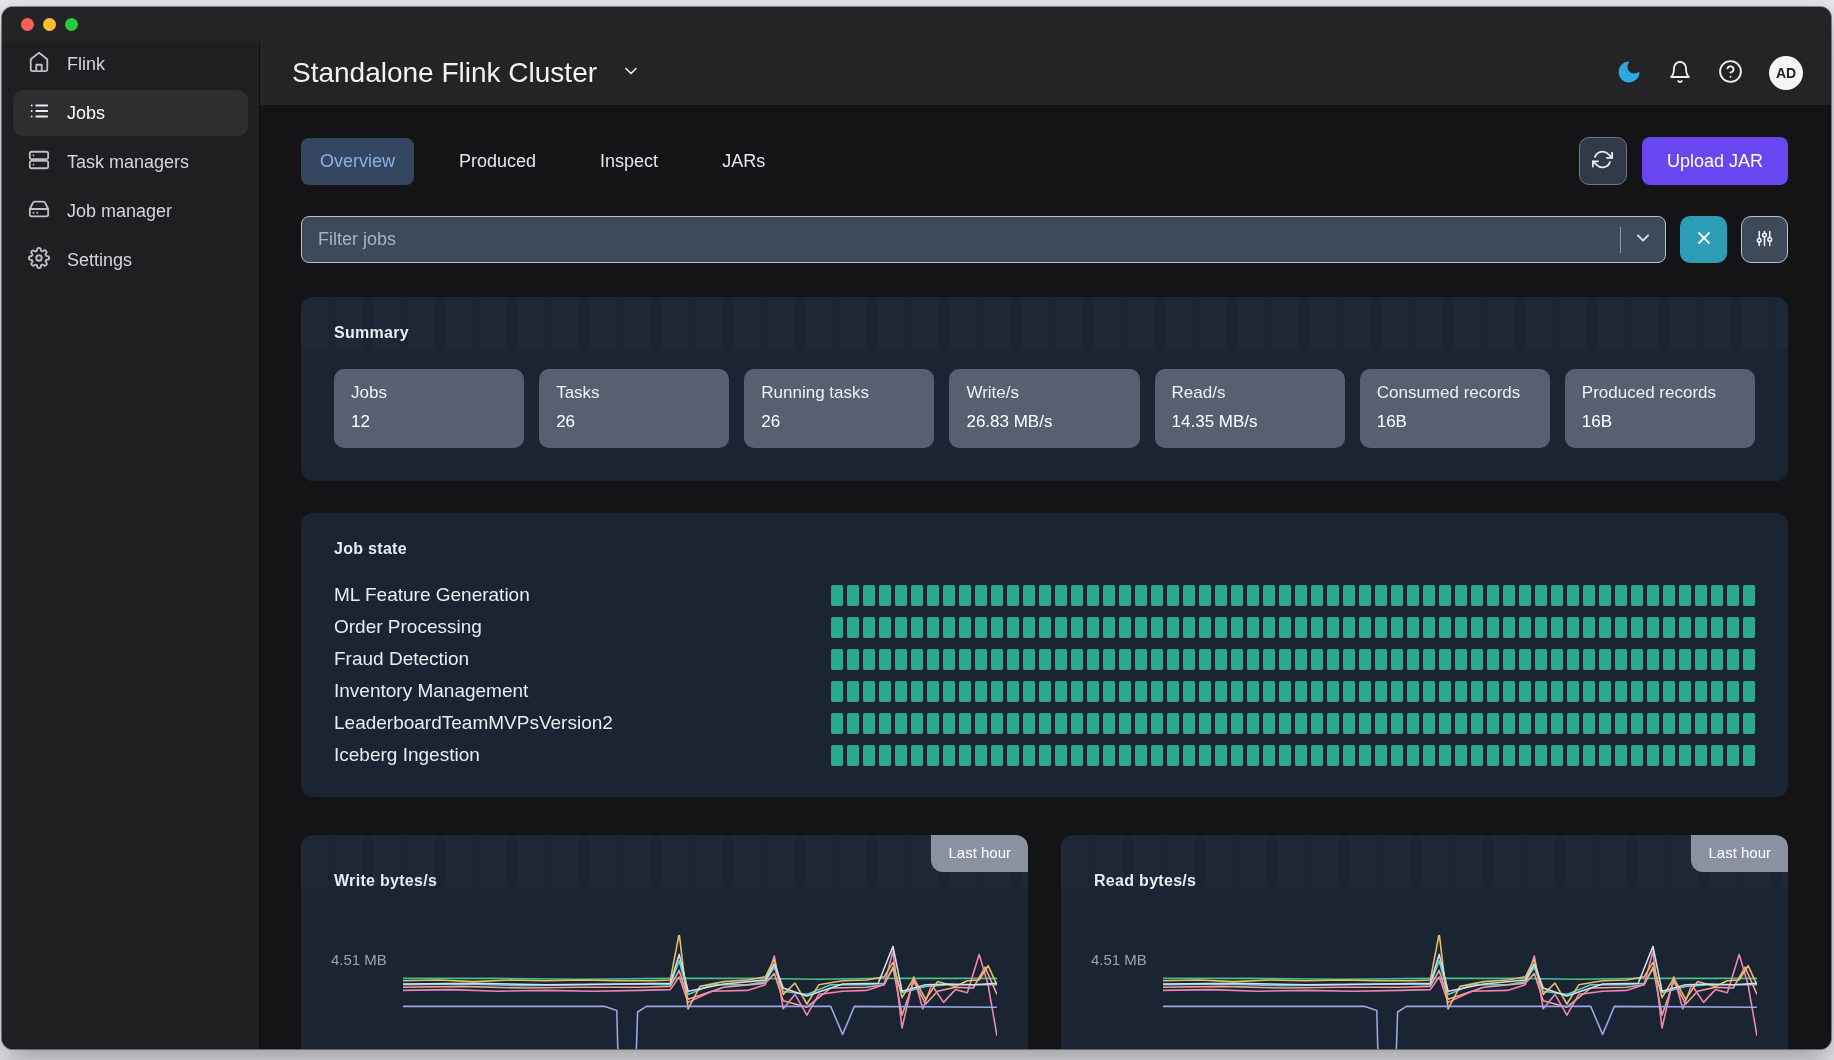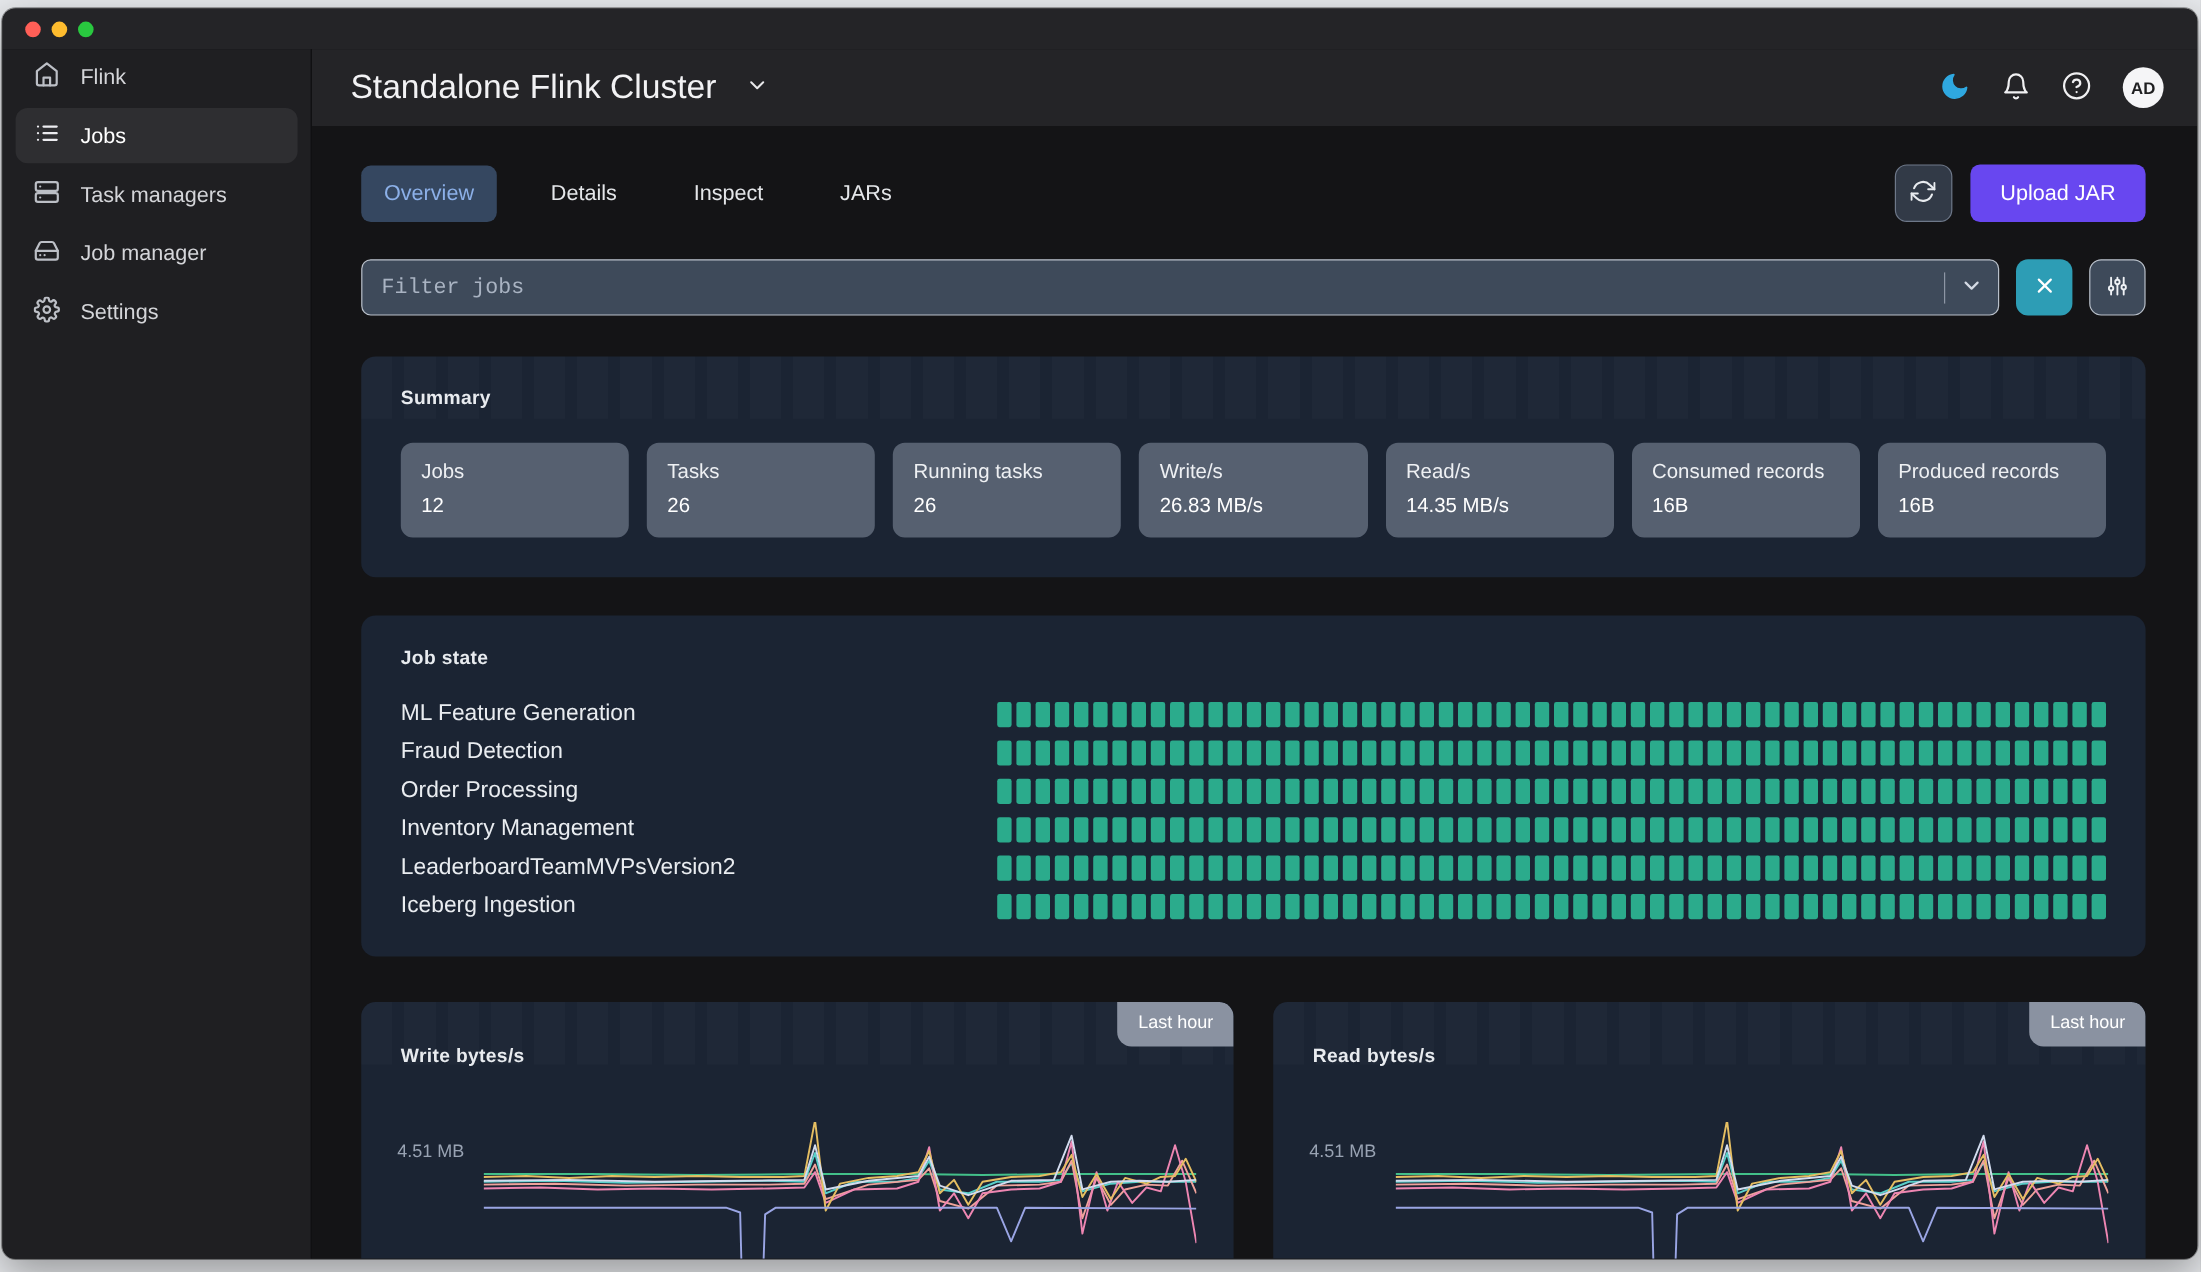--- a/index.html
+++ b/index.html
@@ -54,21 +54,21 @@
   .btn-refresh { width:48px; height:48px; border-radius:10px; background:#323a47;
     border:1px solid #6e7889; cursor:pointer; display:flex; align-items:center; justify-content:center; }
   .btn-upload { height:48px; padding:0 25px; border-radius:8px; background:#6847f0; border:none;
     color:#fff; font-size:18px; cursor:pointer; font-family:inherit; }
 
   
   .filter-row { margin-top:31px; display:flex; align-items:center; gap:14px; }
   .filter-box { flex:1; height:47px; background:#3e4a5a; border:1px solid #b9c0ca; border-radius:8px;
     display:flex; align-items:center; padding:0 12px 0 16px; }
   .filter-box input { flex:1; background:transparent; border:none; outline:none; color:#e8ecf2;
-    font-size:18px; font-family:Liberation Mono, monospace; }
+    font-size:18px; font-family:Liberation Sans, sans-serif; }
   .filter-box input::placeholder { color:#a9b3c2; }
   .filter-divider { width:1px; height:26px; background:#8d96a5; margin:0 12px 0 8px; }
   .sq-btn { width:47px; height:47px; border-radius:10px; cursor:pointer;
     display:flex; align-items:center; justify-content:center; }
   .btn-clear { background:#2d9db5; border:none; }
   .btn-sliders { background:#3e4a5a; border:1px solid #b9c0ca; }
 
   
   .panel { background:#1b2433; border-radius:12px; position:relative; }
   .panel-stripes::before { content:""; position:absolute; left:0; top:0; right:0; height:52px;
@@ -189,21 +189,21 @@
             </button>
           <div class="avatar">AD</div>
         </div>
       </div>
 
       <div class="content">
 
         <div class="tabs-row">
           <div class="tabs">
             <button class="tab active">Overview</button>
-            <button class="tab">Details</button>
+            <button class="tab">Produced</button>
             <button class="tab">Inspect</button>
             <button class="tab">JARs</button>
           </div>
           <div class="tabs-actions">
             <button class="btn-refresh">
                 <span><svg width="21" height="21" viewBox="0 0 24 24" fill="none" stroke="#e8ebef" stroke-width="2" stroke-linecap="round" stroke-linejoin="round">
                     <polyline points="23 4 23 10 17 10"></polyline>
                     <polyline points="1 20 1 14 7 14"></polyline>
                     <path d="M3.51 9a9 9 0 0 1 14.85-3.36L23 10M1 14l4.64 4.36A9 9 0 0 0 20.49 15"></path>
                   </svg></span>
@@ -334,84 +334,84 @@
                   <span class="cell" style="background: rgb(43, 171, 140);"></span>
                   <span class="cell" style="background: rgb(43, 171, 140);"></span>
                   <span class="cell" style="background: rgb(43, 171, 140);"></span>
                   <span class="cell" style="background: rgb(43, 171, 140);"></span>
                   <span class="cell" style="background: rgb(43, 171, 140);"></span>
                   <span class="cell" style="background: rgb(43, 171, 140);"></span>
                   <span class="cell" style="background: rgb(43, 171, 140);"></span>
                 </div>
               </div>
               <div class="job-row">
+                <span class="job-name">Order Processing</span>
+                <div class="cell-grid">
+                  <span class="cell" style="background: rgb(43, 171, 140);"></span>
+                  <span class="cell" style="background: rgb(43, 171, 140);"></span>
+                  <span class="cell" style="background: rgb(43, 171, 140);"></span>
+                  <span class="cell" style="background: rgb(43, 171, 140);"></span>
+                  <span class="cell" style="background: rgb(43, 171, 140);"></span>
+                  <span class="cell" style="background: rgb(43, 171, 140);"></span>
+                  <span class="cell" style="background: rgb(43, 171, 140);"></span>
+                  <span class="cell" style="background: rgb(43, 171, 140);"></span>
+                  <span class="cell" style="background: rgb(43, 171, 140);"></span>
+                  <span class="cell" style="background: rgb(43, 171, 140);"></span>
+                  <span class="cell" style="background: rgb(43, 171, 140);"></span>
+                  <span class="cell" style="background: rgb(43, 171, 140);"></span>
+                  <span class="cell" style="background: rgb(43, 171, 140);"></span>
+                  <span class="cell" style="background: rgb(43, 171, 140);"></span>
+                  <span class="cell" style="background: rgb(43, 171, 140);"></span>
+                  <span class="cell" style="background: rgb(43, 171, 140);"></span>
+                  <span class="cell" style="background: rgb(43, 171, 140);"></span>
+                  <span class="cell" style="background: rgb(43, 171, 140);"></span>
+                  <span class="cell" style="background: rgb(43, 171, 140);"></span>
+                  <span class="cell" style="background: rgb(43, 171, 140);"></span>
+                  <span class="cell" style="background: rgb(43, 171, 140);"></span>
+                  <span class="cell" style="background: rgb(43, 171, 140);"></span>
+                  <span class="cell" style="background: rgb(43, 171, 140);"></span>
+                  <span class="cell" style="background: rgb(43, 171, 140);"></span>
+                  <span class="cell" style="background: rgb(43, 171, 140);"></span>
+                  <span class="cell" style="background: rgb(43, 171, 140);"></span>
+                  <span class="cell" style="background: rgb(43, 171, 140);"></span>
+                  <span class="cell" style="background: rgb(43, 171, 140);"></span>
+                  <span class="cell" style="background: rgb(43, 171, 140);"></span>
+                  <span class="cell" style="background: rgb(43, 171, 140);"></span>
+                  <span class="cell" style="background: rgb(43, 171, 140);"></span>
+                  <span class="cell" style="background: rgb(43, 171, 140);"></span>
+                  <span class="cell" style="background: rgb(43, 171, 140);"></span>
+                  <span class="cell" style="background: rgb(43, 171, 140);"></span>
+                  <span class="cell" style="background: rgb(43, 171, 140);"></span>
+                  <span class="cell" style="background: rgb(43, 171, 140);"></span>
+                  <span class="cell" style="background: rgb(43, 171, 140);"></span>
+                  <span class="cell" style="background: rgb(43, 171, 140);"></span>
+                  <span class="cell" style="background: rgb(43, 171, 140);"></span>
+                  <span class="cell" style="background: rgb(43, 171, 140);"></span>
+                  <span class="cell" style="background: rgb(43, 171, 140);"></span>
+                  <span class="cell" style="background: rgb(43, 171, 140);"></span>
+                  <span class="cell" style="background: rgb(43, 171, 140);"></span>
+                  <span class="cell" style="background: rgb(43, 171, 140);"></span>
+                  <span class="cell" style="background: rgb(43, 171, 140);"></span>
+                  <span class="cell" style="background: rgb(43, 171, 140);"></span>
+                  <span class="cell" style="background: rgb(43, 171, 140);"></span>
+                  <span class="cell" style="background: rgb(43, 171, 140);"></span>
+                  <span class="cell" style="background: rgb(43, 171, 140);"></span>
+                  <span class="cell" style="background: rgb(43, 171, 140);"></span>
+                  <span class="cell" style="background: rgb(43, 171, 140);"></span>
+                  <span class="cell" style="background: rgb(43, 171, 140);"></span>
+                  <span class="cell" style="background: rgb(43, 171, 140);"></span>
+                  <span class="cell" style="background: rgb(43, 171, 140);"></span>
+                  <span class="cell" style="background: rgb(43, 171, 140);"></span>
+                  <span class="cell" style="background: rgb(43, 171, 140);"></span>
+                  <span class="cell" style="background: rgb(43, 171, 140);"></span>
+                  <span class="cell" style="background: rgb(43, 171, 140);"></span>
+                </div>
+              </div>
+              <div class="job-row">
                 <span class="job-name">Fraud Detection</span>
-                <div class="cell-grid">
-                  <span class="cell" style="background: rgb(43, 171, 140);"></span>
-                  <span class="cell" style="background: rgb(43, 171, 140);"></span>
-                  <span class="cell" style="background: rgb(43, 171, 140);"></span>
-                  <span class="cell" style="background: rgb(43, 171, 140);"></span>
-                  <span class="cell" style="background: rgb(43, 171, 140);"></span>
-                  <span class="cell" style="background: rgb(43, 171, 140);"></span>
-                  <span class="cell" style="background: rgb(43, 171, 140);"></span>
-                  <span class="cell" style="background: rgb(43, 171, 140);"></span>
-                  <span class="cell" style="background: rgb(43, 171, 140);"></span>
-                  <span class="cell" style="background: rgb(43, 171, 140);"></span>
-                  <span class="cell" style="background: rgb(43, 171, 140);"></span>
-                  <span class="cell" style="background: rgb(43, 171, 140);"></span>
-                  <span class="cell" style="background: rgb(43, 171, 140);"></span>
-                  <span class="cell" style="background: rgb(43, 171, 140);"></span>
-                  <span class="cell" style="background: rgb(43, 171, 140);"></span>
-                  <span class="cell" style="background: rgb(43, 171, 140);"></span>
-                  <span class="cell" style="background: rgb(43, 171, 140);"></span>
-                  <span class="cell" style="background: rgb(43, 171, 140);"></span>
-                  <span class="cell" style="background: rgb(43, 171, 140);"></span>
-                  <span class="cell" style="background: rgb(43, 171, 140);"></span>
-                  <span class="cell" style="background: rgb(43, 171, 140);"></span>
-                  <span class="cell" style="background: rgb(43, 171, 140);"></span>
-                  <span class="cell" style="background: rgb(43, 171, 140);"></span>
-                  <span class="cell" style="background: rgb(43, 171, 140);"></span>
-                  <span class="cell" style="background: rgb(43, 171, 140);"></span>
-                  <span class="cell" style="background: rgb(43, 171, 140);"></span>
-                  <span class="cell" style="background: rgb(43, 171, 140);"></span>
-                  <span class="cell" style="background: rgb(43, 171, 140);"></span>
-                  <span class="cell" style="background: rgb(43, 171, 140);"></span>
-                  <span class="cell" style="background: rgb(43, 171, 140);"></span>
-                  <span class="cell" style="background: rgb(43, 171, 140);"></span>
-                  <span class="cell" style="background: rgb(43, 171, 140);"></span>
-                  <span class="cell" style="background: rgb(43, 171, 140);"></span>
-                  <span class="cell" style="background: rgb(43, 171, 140);"></span>
-                  <span class="cell" style="background: rgb(43, 171, 140);"></span>
-                  <span class="cell" style="background: rgb(43, 171, 140);"></span>
-                  <span class="cell" style="background: rgb(43, 171, 140);"></span>
-                  <span class="cell" style="background: rgb(43, 171, 140);"></span>
-                  <span class="cell" style="background: rgb(43, 171, 140);"></span>
-                  <span class="cell" style="background: rgb(43, 171, 140);"></span>
-                  <span class="cell" style="background: rgb(43, 171, 140);"></span>
-                  <span class="cell" style="background: rgb(43, 171, 140);"></span>
-                  <span class="cell" style="background: rgb(43, 171, 140);"></span>
-                  <span class="cell" style="background: rgb(43, 171, 140);"></span>
-                  <span class="cell" style="background: rgb(43, 171, 140);"></span>
-                  <span class="cell" style="background: rgb(43, 171, 140);"></span>
-                  <span class="cell" style="background: rgb(43, 171, 140);"></span>
-                  <span class="cell" style="background: rgb(43, 171, 140);"></span>
-                  <span class="cell" style="background: rgb(43, 171, 140);"></span>
-                  <span class="cell" style="background: rgb(43, 171, 140);"></span>
-                  <span class="cell" style="background: rgb(43, 171, 140);"></span>
-                  <span class="cell" style="background: rgb(43, 171, 140);"></span>
-                  <span class="cell" style="background: rgb(43, 171, 140);"></span>
-                  <span class="cell" style="background: rgb(43, 171, 140);"></span>
-                  <span class="cell" style="background: rgb(43, 171, 140);"></span>
-                  <span class="cell" style="background: rgb(43, 171, 140);"></span>
-                  <span class="cell" style="background: rgb(43, 171, 140);"></span>
-                  <span class="cell" style="background: rgb(43, 171, 140);"></span>
-                </div>
-              </div>
-              <div class="job-row">
-                <span class="job-name">Order Processing</span>
                 <div class="cell-grid">
                   <span class="cell" style="background: rgb(43, 171, 140);"></span>
                   <span class="cell" style="background: rgb(43, 171, 140);"></span>
                   <span class="cell" style="background: rgb(43, 171, 140);"></span>
                   <span class="cell" style="background: rgb(43, 171, 140);"></span>
                   <span class="cell" style="background: rgb(43, 171, 140);"></span>
                   <span class="cell" style="background: rgb(43, 171, 140);"></span>
                   <span class="cell" style="background: rgb(43, 171, 140);"></span>
                   <span class="cell" style="background: rgb(43, 171, 140);"></span>
                   <span class="cell" style="background: rgb(43, 171, 140);"></span>

